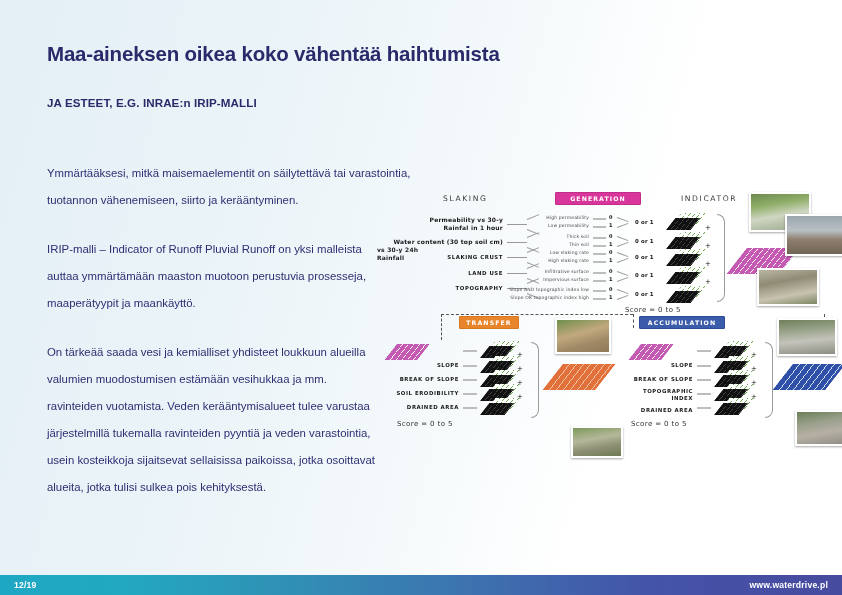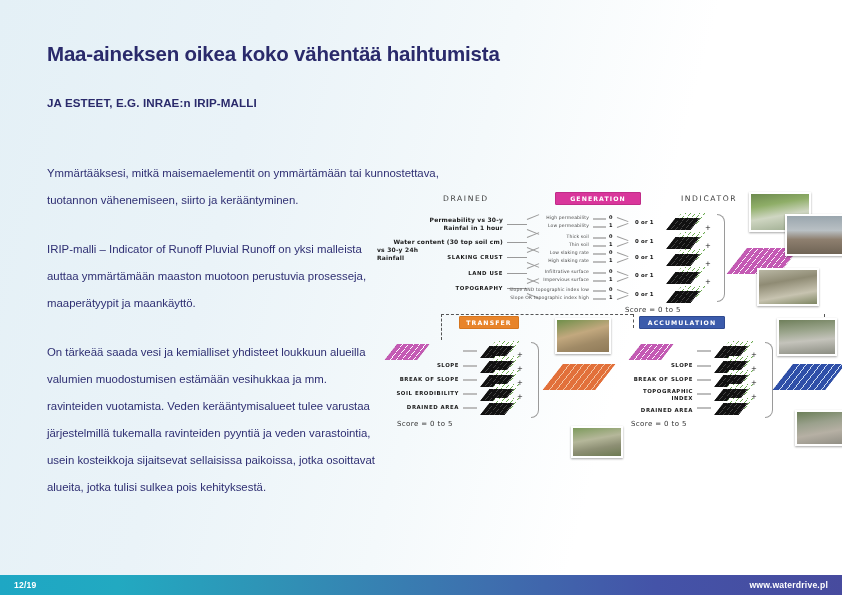--- a/index.html
+++ b/index.html
@@ -142,21 +142,21 @@
 
 <div class="slide-title">Maa-aineksen oikea koko vähentää haihtumista</div>
 
 <div class="subtitle-block">
   <div class="subtitle-line">JA ESTEET, E.G. INRAE:n IRIP-MALLI</div>
 </div>
 
 <div class="body-col">
 
   <div class="para">
-    <div class="para-line">Ymmärtääksesi, mitkä maisemaelementit on ymmärtämään tai kunnostettava,</div>
+    <div class="para-line">Ymmärtääksesi, mitkä maisemaelementit on säilytettävä tai varastointia,</div>
     <div class="para-line">tuotannon vähenemiseen, siirto ja kerääntyminen.</div>
   </div>
 
   <div class="para">
     <div class="para-line">IRIP-malli – Indicator of Runoff Pluvial Runoff on yksi malleista</div>
     <div class="para-line">auttaa ymmärtämään maaston muotoon perustuvia prosesseja,</div>
     <div class="para-line">maaperätyypit ja maankäyttö.</div>
   </div>
 
   <div class="para">
@@ -165,21 +165,21 @@
     <div class="para-line">ravinteiden vuotamista. Veden kerääntymisalueet tulee varustaa</div>
     <div class="para-line">järjestelmillä tukemalla ravinteiden pyyntiä ja veden varastointia,</div>
     <div class="para-line">usein kosteikkoja sijaitsevat sellaisissa paikoissa, jotka osoittavat</div>
     <div class="para-line">alueita, jotka tulisi sulkea pois kehityksestä.</div>
   </div>
 
 </div>
 
 <div class="diagram">
 
-  <div class="dg-col-head" style="left:58px;  top:8px;">DRAINED</div>
+  <div class="dg-col-head" style="left:58px;  top:8px;">SLAKING</div>
   <div class="dg-col-head" style="left:296px; top:8px;">INDICATOR</div>
 
   <div class="badge badge-generation" style="left:170px; top:6px; width:86px;">GENERATION</div>
 
   <div class="factor-label mixed" style="left:0px;   top:30px; width:118px;">Permeability vs 30-y</div>
   <div class="factor-label mixed" style="left:0px;   top:38px; width:118px;">Rainfal in 1 hour</div>
   <div class="factor-label mixed" style="left:-8px;  top:52px; width:126px;">Water content (30 top soil cm)</div>
   <div class="factor-label mixed" style="left:-8px;  top:60px; width:60px; text-align:left;">vs 30-y 24h</div>
   <div class="factor-label mixed" style="left:-8px;  top:68px; width:60px; text-align:left;">Rainfall</div>
   <div class="factor-label" style="left:10px;  top:68px; width:108px;">SLAKING CRUST</div>

